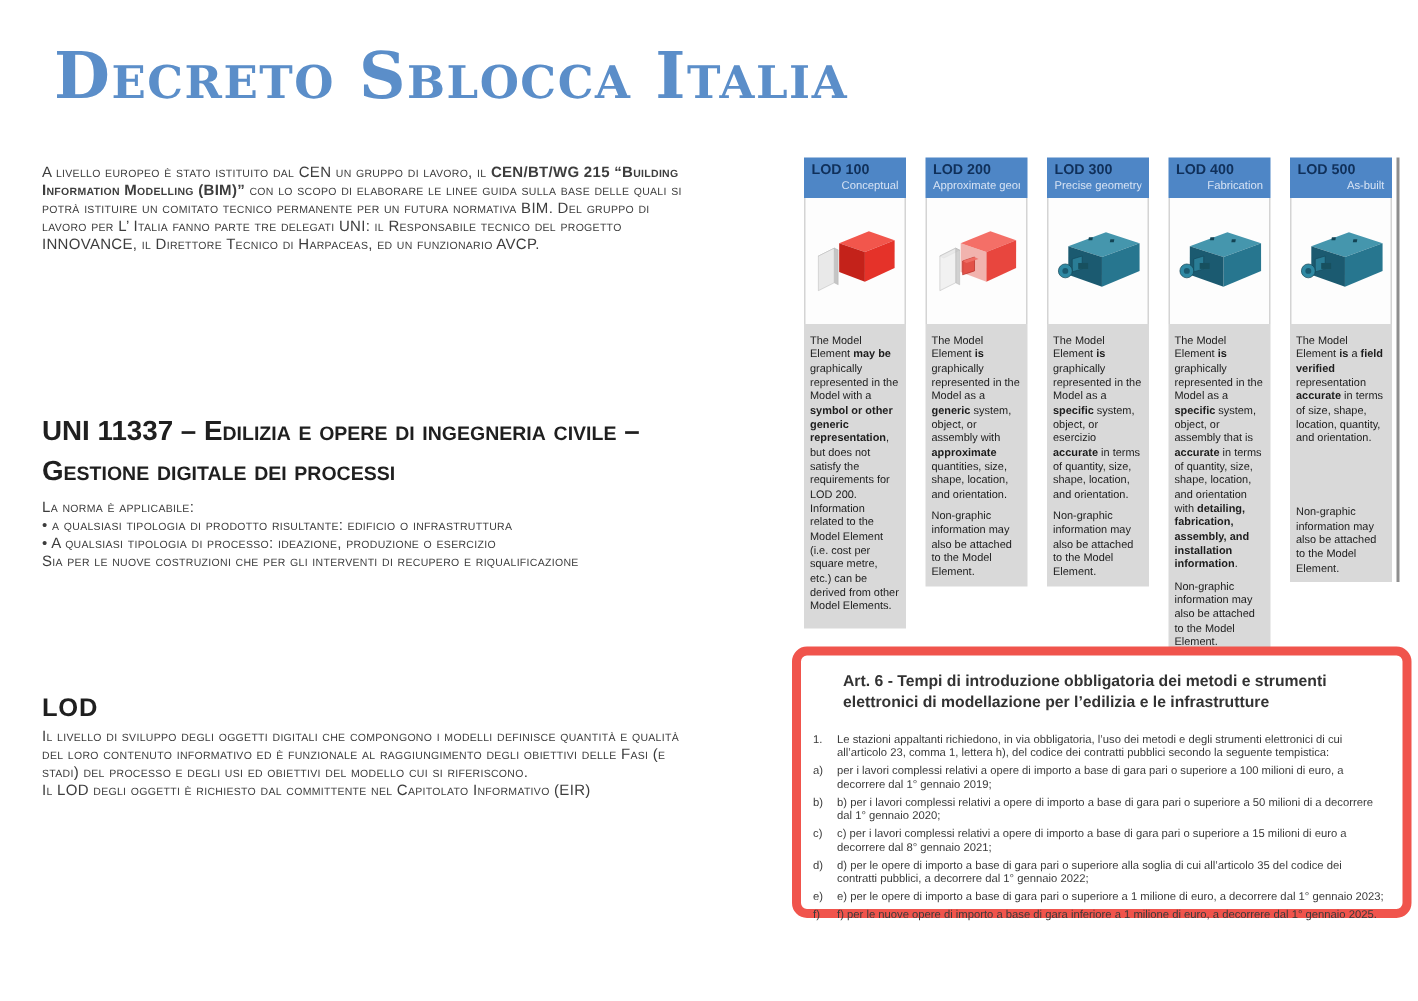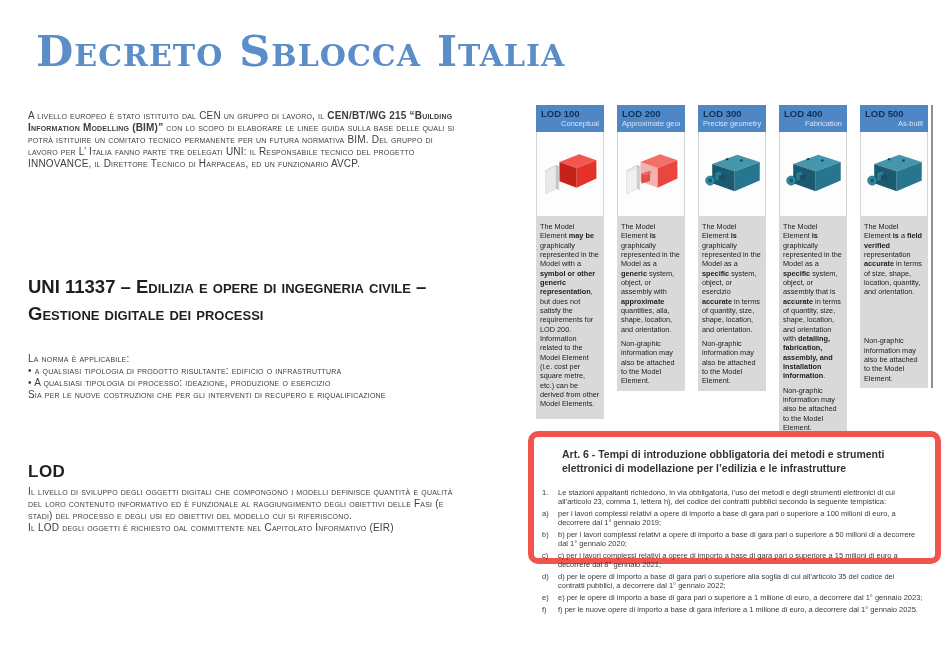--- a/index.html
+++ b/index.html
@@ -22,21 +22,21 @@
   .smallcaps {
     font-variant:small-caps;
     font-size:10px; line-height:1.2; letter-spacing:.2px;
   }
   .intro { top:100px; }
   .uni-heading {
     top:274px; margin:0;
     font-variant:small-caps; font-weight:bold;
     font-size:18.5px; line-height:1.45; color:#1f1f1f;
   }
-  .norma { top:333px;margin-top:20px; }
+  .norma { top:333px; }
   .lod-heading {
     top:462px; margin:0;
     font-weight:bold; font-size:17px; color:#1f1f1f; letter-spacing:.5px;
   }
   .lod-para { top:486px; }
   
   .lod-table {
     position:absolute; left:536px; top:105px; width:392px; height:283px;
     display:flex; gap:13px;
     border-right:2px solid #8f8f8f;
@@ -57,21 +57,21 @@
   .lod-img svg { width:66px; height:58px; }
   .lod-panel {
     flex:1; background:#d9d9d9;
     padding:6px 4px 5px 4px;
     font-size:7.3px; line-height:1.28; color:#1c1c1c;
     display:flex; flex-direction:column; justify-content:space-between;
   }
   .lod-non { margin-top:5px; }
   
   .art-box {
-    position:absolute; left:528px; top:431px; width:413px; height:133px;
+    position:absolute; left:528px; top:431px; width:413px; height:181px;
     box-sizing:border-box;
     border:6px solid #f0544c; border-radius:10px;
     background:#ffffff;
     padding:11px 12px 6px 8px;
   }
   .art-title {
     margin:0 0 0 20px; width:352px;
     font-weight:bold; font-size:10.5px; line-height:1.3; color:#333333;
   }
   .art-items { margin-top:13px; display:flex; flex-direction:column; gap:3px; }
@@ -137,21 +137,21 @@
         <polygon points="60,33 90,21 90,49 60,63" fill="#e53229" fill-opacity="0.9"></polygon>
         <polygon points="34,24 60,33 60,63 34,53" fill="#e8766e" fill-opacity="0.55"></polygon>
         <polygon points="36,42 48,38 48,52 36,56" fill="#e0463d" fill-opacity="0.9" stroke="#b01d15" stroke-width="0.6"></polygon>
         <polygon points="36,42 48,38 52,40 40,44" fill="#ef6f66" fill-opacity="0.9"></polygon>
         <polygon points="13,37 29,29 33,31 17,39" fill="#d6d6d6" fill-opacity="0.8" stroke="#b5b5b5" stroke-width="0.5"></polygon>
         <polygon points="29,29 33,31 33,66 29,64" fill="#c5c5c5" fill-opacity="0.8" stroke="#b5b5b5" stroke-width="0.5"></polygon>
         <polygon points="13,37 29,29 29,64 13,72" fill="#ececec" fill-opacity="0.75" stroke="#b8b8b8" stroke-width="0.5"></polygon>
       </svg>
     </div>
     <div class="lod-panel">
-      <div class="lod-desc"><span>The Model Element </span><span class="seg-b">is</span><span> graphically represented in the Model as a </span><span class="seg-b">generic</span><span> system, object, or assembly with </span><span class="seg-b">approximate</span><span> quantities, alla, shape, location, and orientation.</span></div>
+      <div class="lod-desc"><span>The Model Element </span><span class="seg-b">is</span><span> graphically represented in the Model as a </span><span class="seg-b">generic</span><span> system, object, or assembly with </span><span class="seg-b">approximate</span><span> quantities, size, shape, location, and orientation.</span></div>
       <div class="lod-non">Non-graphic information may also be attached to the Model Element.</div>
     </div>
   </div>
 
   <div class="lod-col">
     <div class="lod-head">
       <div class="lod-code">LOD 300</div>
       <div class="lod-sub">Precise geometry</div>
     </div>
     <div class="lod-img">

